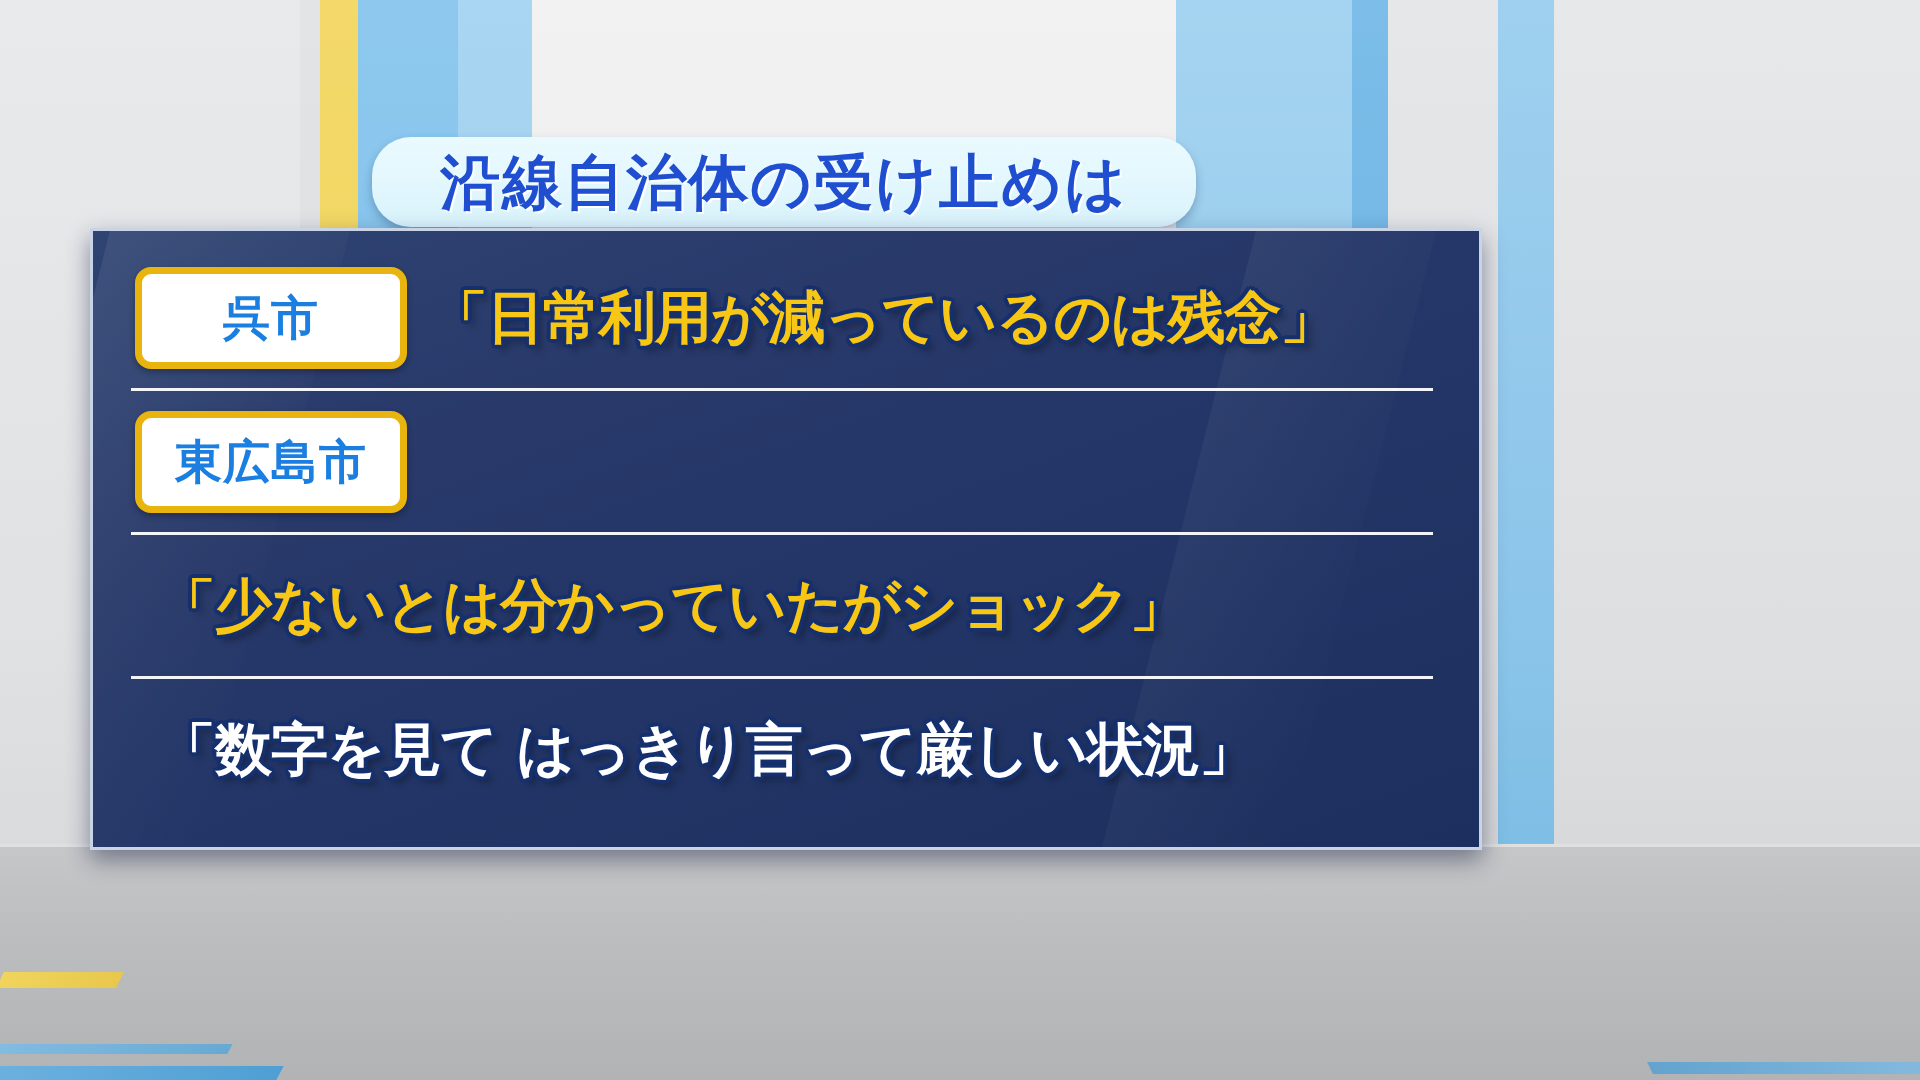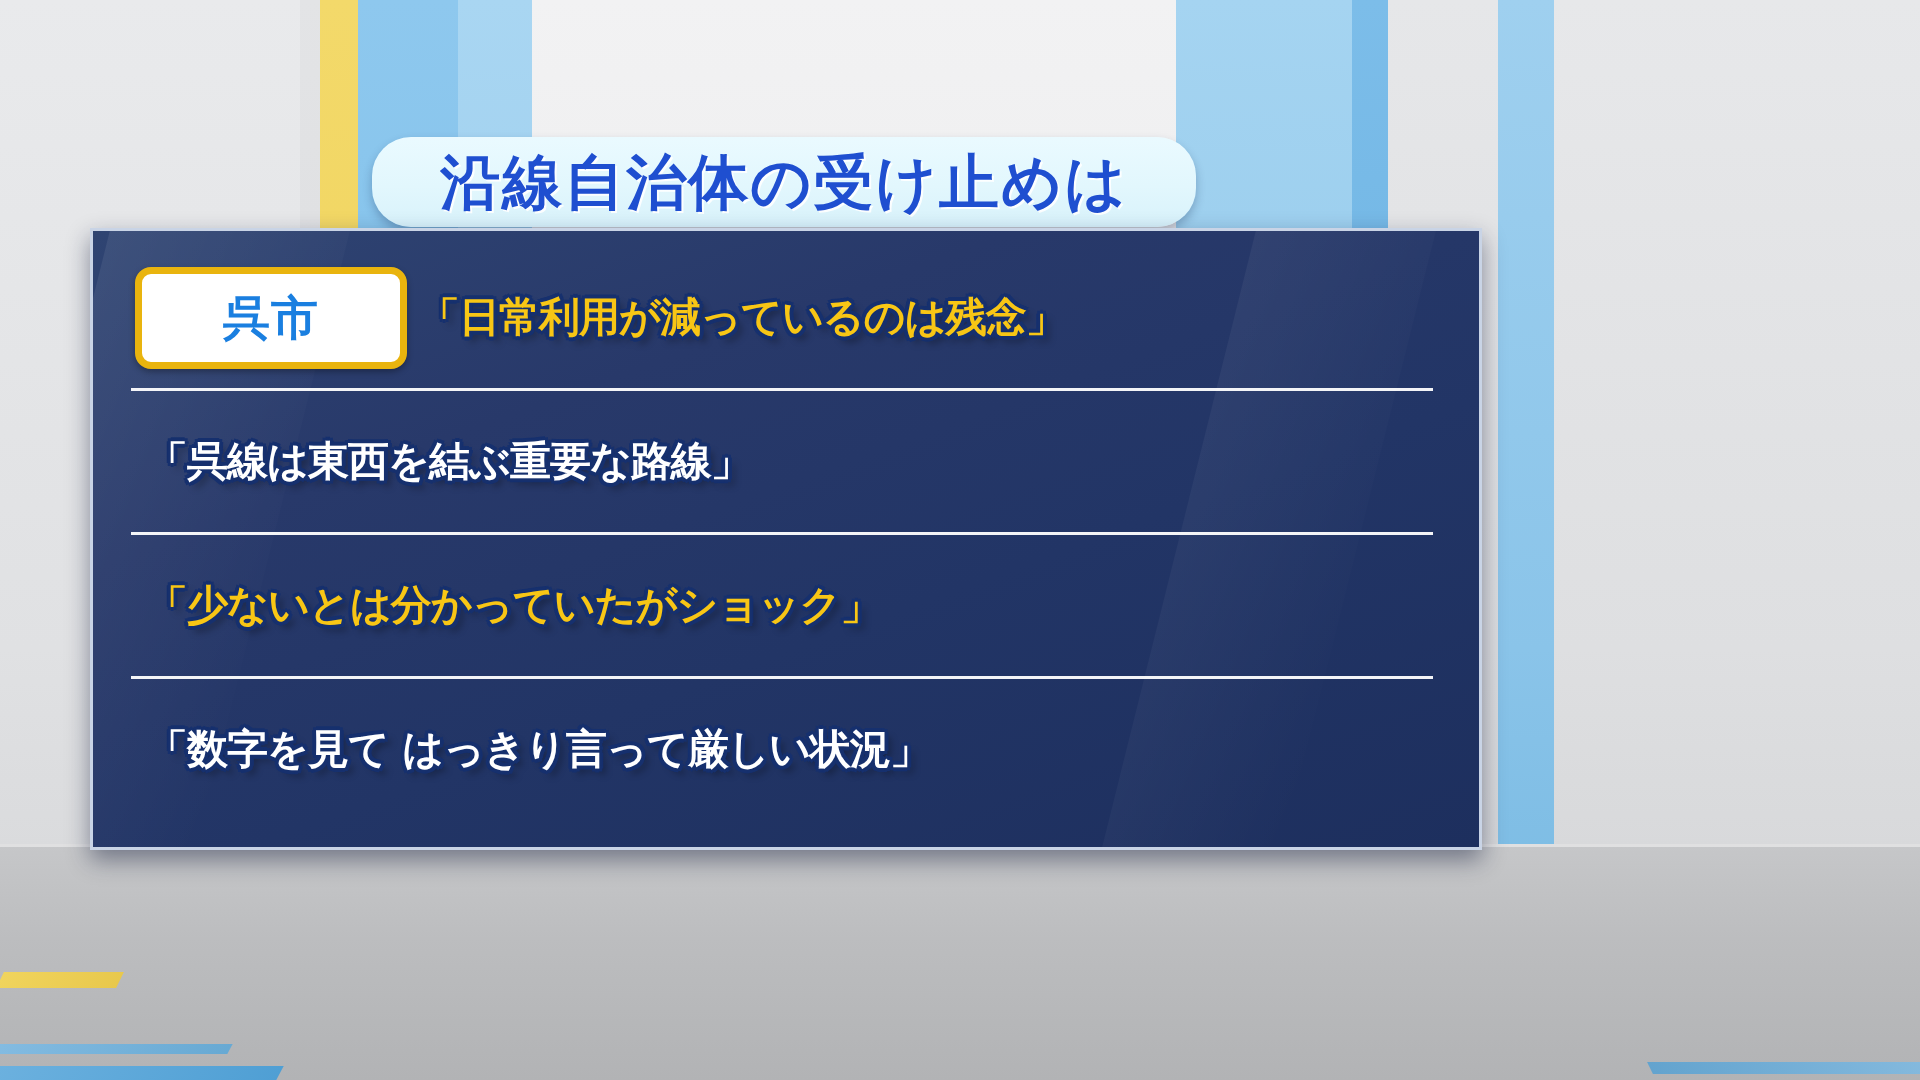--- a/index.html
+++ b/index.html
@@ -84,21 +84,21 @@
     background:#ffffff;border:7px solid #e9b40e;border-radius:16px;
     display:flex;align-items:center;justify-content:center;
     box-shadow:0 3px 6px rgba(0,0,0,.3);box-sizing:border-box;
   }
   .city-text{
     font-size:47px;font-weight:bold;color:#1a7fe0;letter-spacing:1px;
     white-space:nowrap;line-height:1;
   }
 
   .quote{
-    margin-left:12px;font-size:41px;font-weight:bold;letter-spacing:-1px;
+    margin-left:24px;font-size:57px;font-weight:bold;letter-spacing:-1px;
     white-space:nowrap;line-height:1.05;
   }
   .quote-yellow{
     color:#f8c615;
     text-shadow:
       -3px -3px 0 #16306e, 3px -3px 0 #16306e,
       -3px  3px 0 #16306e, 3px  3px 0 #16306e,
        0   -4px 0 #16306e, 0    4px 0 #16306e,
       -4px  0   0 #16306e, 4px  0   0 #16306e,
        6px 6px 7px rgba(0,0,0,.35);
@@ -150,21 +150,23 @@
       <div class="row">
         <div class="city-box">
           <span class="city-text">呉市</span>
         </div>
         <div class="quote quote-yellow">「日常利用が減っているのは残念」</div>
       </div>
 
       <div class="divider"></div>
 
       <div class="row">
-        <div class="quote quote-white">「呉線は東西を結ぶ重要な路線」</div>
+        <div class="city-box">
+          <span class="city-text">東広島市</span>
+        </div>
       </div>
 
       <div class="divider"></div>
 
       <div class="row">
         <div class="quote quote-yellow">「少ないとは分かっていたがショック」</div>
       </div>
 
       <div class="divider"></div>
 

